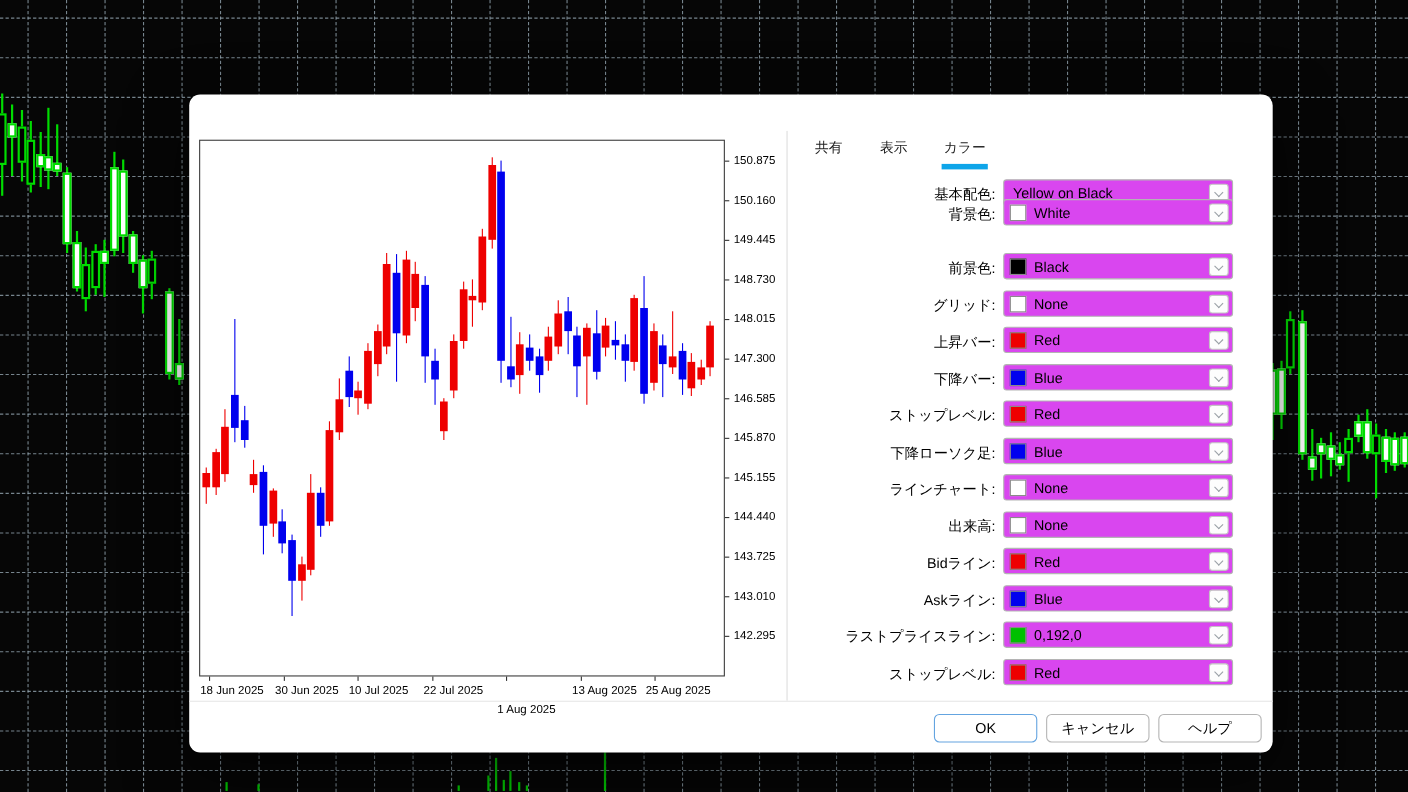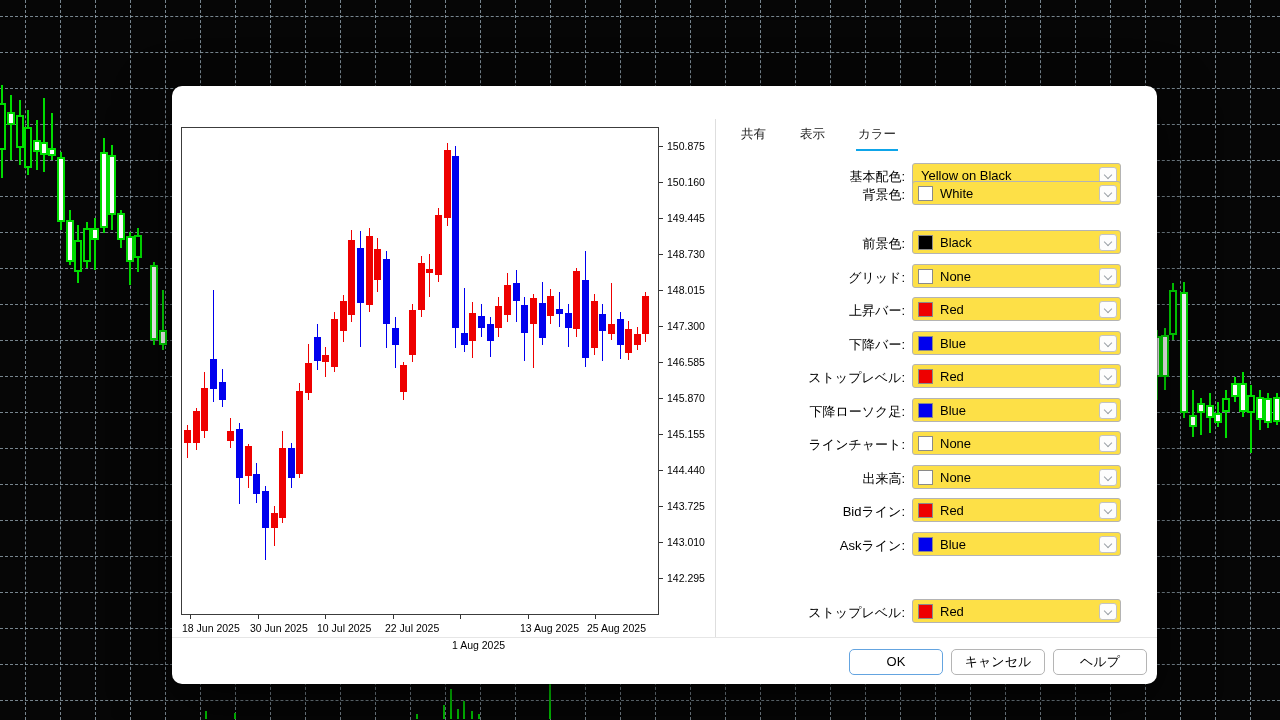--- a/index.html
+++ b/index.html
@@ -39,26 +39,26 @@
   .ylab  { position:absolute; left:8px; font-size:10.5px; color:#000; transform:translateY(-6px); }
   #x-axis { position:absolute; left:0; top:533px; width:540px; height:16px; }
   .xlab { position:absolute; font-size:10.5px; color:#000; white-space:nowrap; }
   .xtick { position:absolute; top:-4px; width:1px; height:4px; background:#333; }
 
   #vdivider { position:absolute; left:543px; top:33px; width:1px; height:518px; background:#dedede; }
   #hseparator { position:absolute; left:0; top:551px; width:100%; height:1px; background:#e6e6e6; }
 
   
   .tab { position:absolute; top:38px; font-size:12.5px; color:#1a1a1a; padding:2px 2px 6px 2px; cursor:default; }
-  .tab.sel { border-bottom:2px solid #0ea5e9; }
+  .tab.sel { border-bottom:5px solid #0ea5e9; }
 
   
   .row { position:absolute; left:0; width:100%; height:24px; }
   .rlabel { position:absolute; right:252px; top:5px; font-size:13px; color:#000; white-space:nowrap; }
-  .combo { position:absolute; left:740px; top:0; width:209px; height:24px; background:#fde047;
+  .combo { position:absolute; left:740px; top:0; width:209px; height:24px; background:#d946ef;
            border:1px solid #b4b4b4; border-radius:3px; }
   .swatch { position:absolute; left:5px; top:4px; width:15px; height:15px; border:1px solid #8a8a8a; }
   .cval { position:absolute; left:27px; top:4px; font-size:13px; color:#000; }
   .cval.noswatch { left:8px; }
   .arrowbtn { position:absolute; right:3px; top:3px; width:18px; height:17px;
               border:1px solid #c3c3c3; border-radius:3px; background:#fdfdfd; }
   .chev { position:absolute; left:5px; top:4px; width:6px; height:6px;
           border-right:1.5px solid #9aa0a6; border-bottom:1.5px solid #9aa0a6; transform:rotate(45deg); }
 
   
@@ -486,20 +486,30 @@
     <div class="row" style="top:445.5px">
       <span class="rlabel">Askライン:</span>
       <div class="combo">
         <span class="swatch" style="background: rgb(0, 0, 238);"></span>
         <span class="cval">Blue</span>
         <span class="arrowbtn">
             <span class="chev"></span>
           </span>
       </div>
     </div>
+    <div class="row" style="top:479px">
+      <span class="rlabel">ラストプライスライン:</span>
+      <div class="combo">
+        <span class="swatch" style="background: rgb(0, 192, 0);"></span>
+        <span class="cval">0,192,0</span>
+        <span class="arrowbtn">
+            <span class="chev"></span>
+          </span>
+      </div>
+    </div>
     <div class="row" style="top:512.5px">
       <span class="rlabel">ストップレベル:</span>
       <div class="combo">
         <span class="swatch" style="background: rgb(238, 0, 0);"></span>
         <span class="cval">Red</span>
         <span class="arrowbtn">
             <span class="chev"></span>
           </span>
       </div>
     </div>

